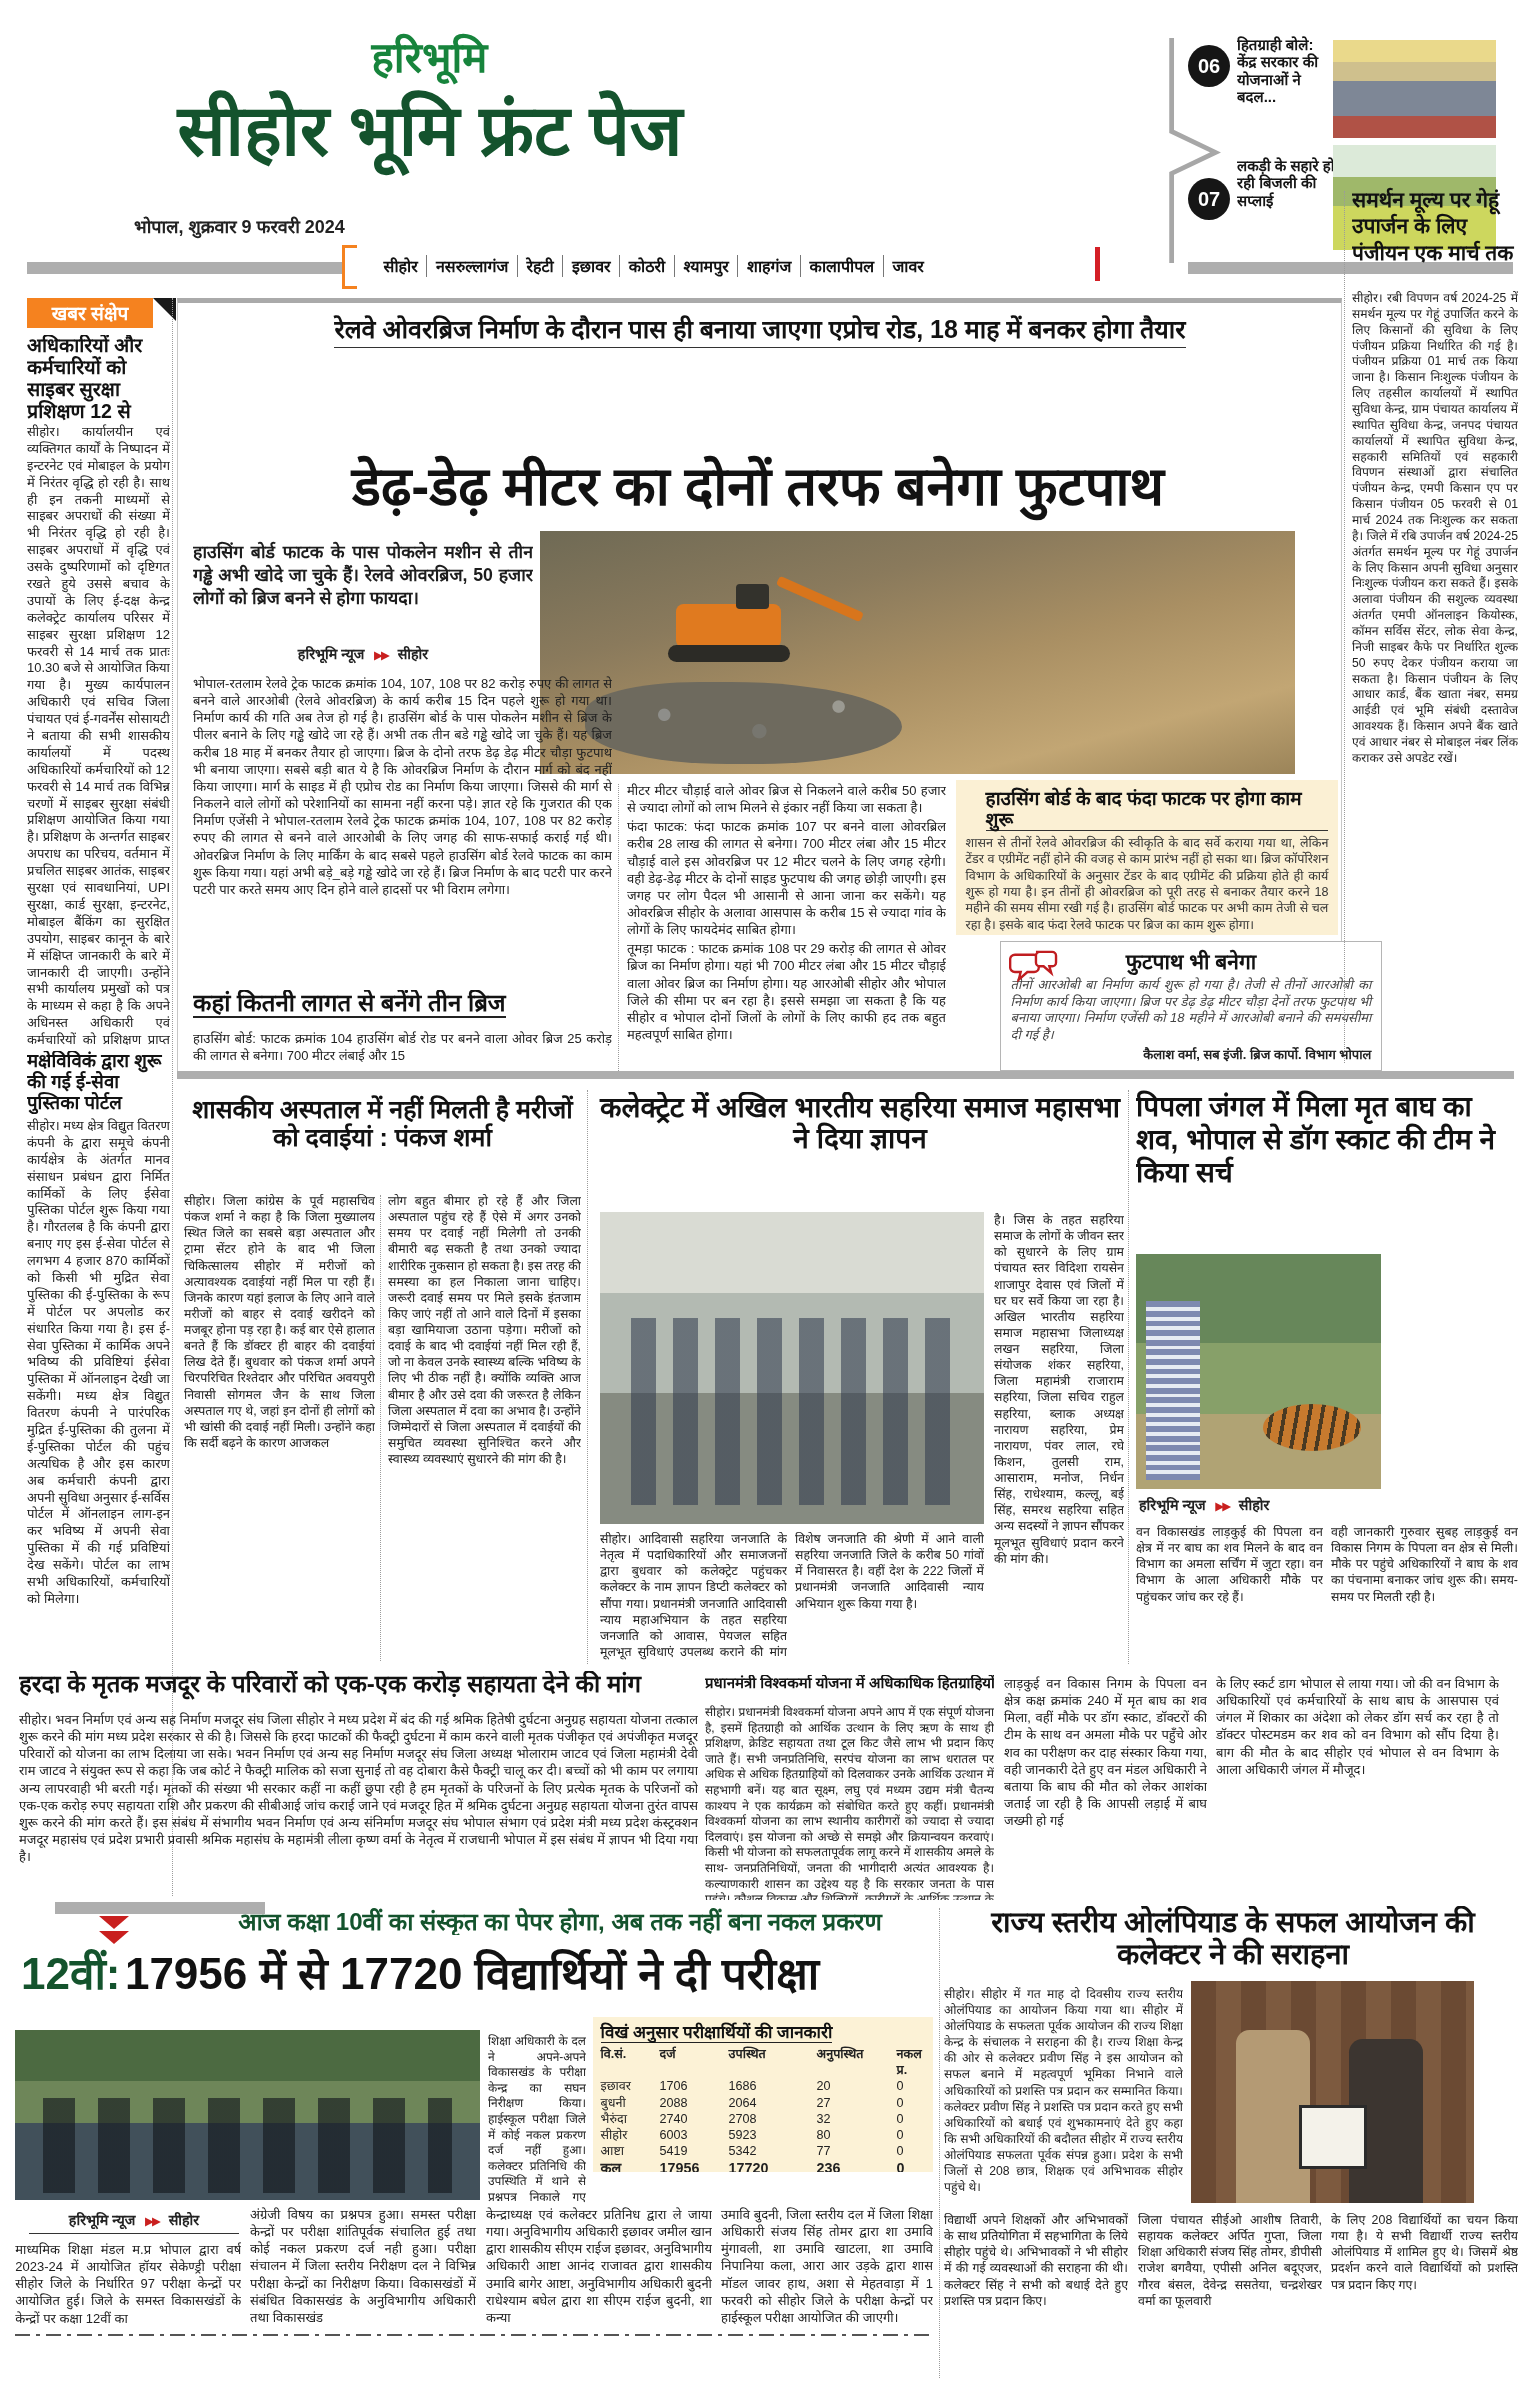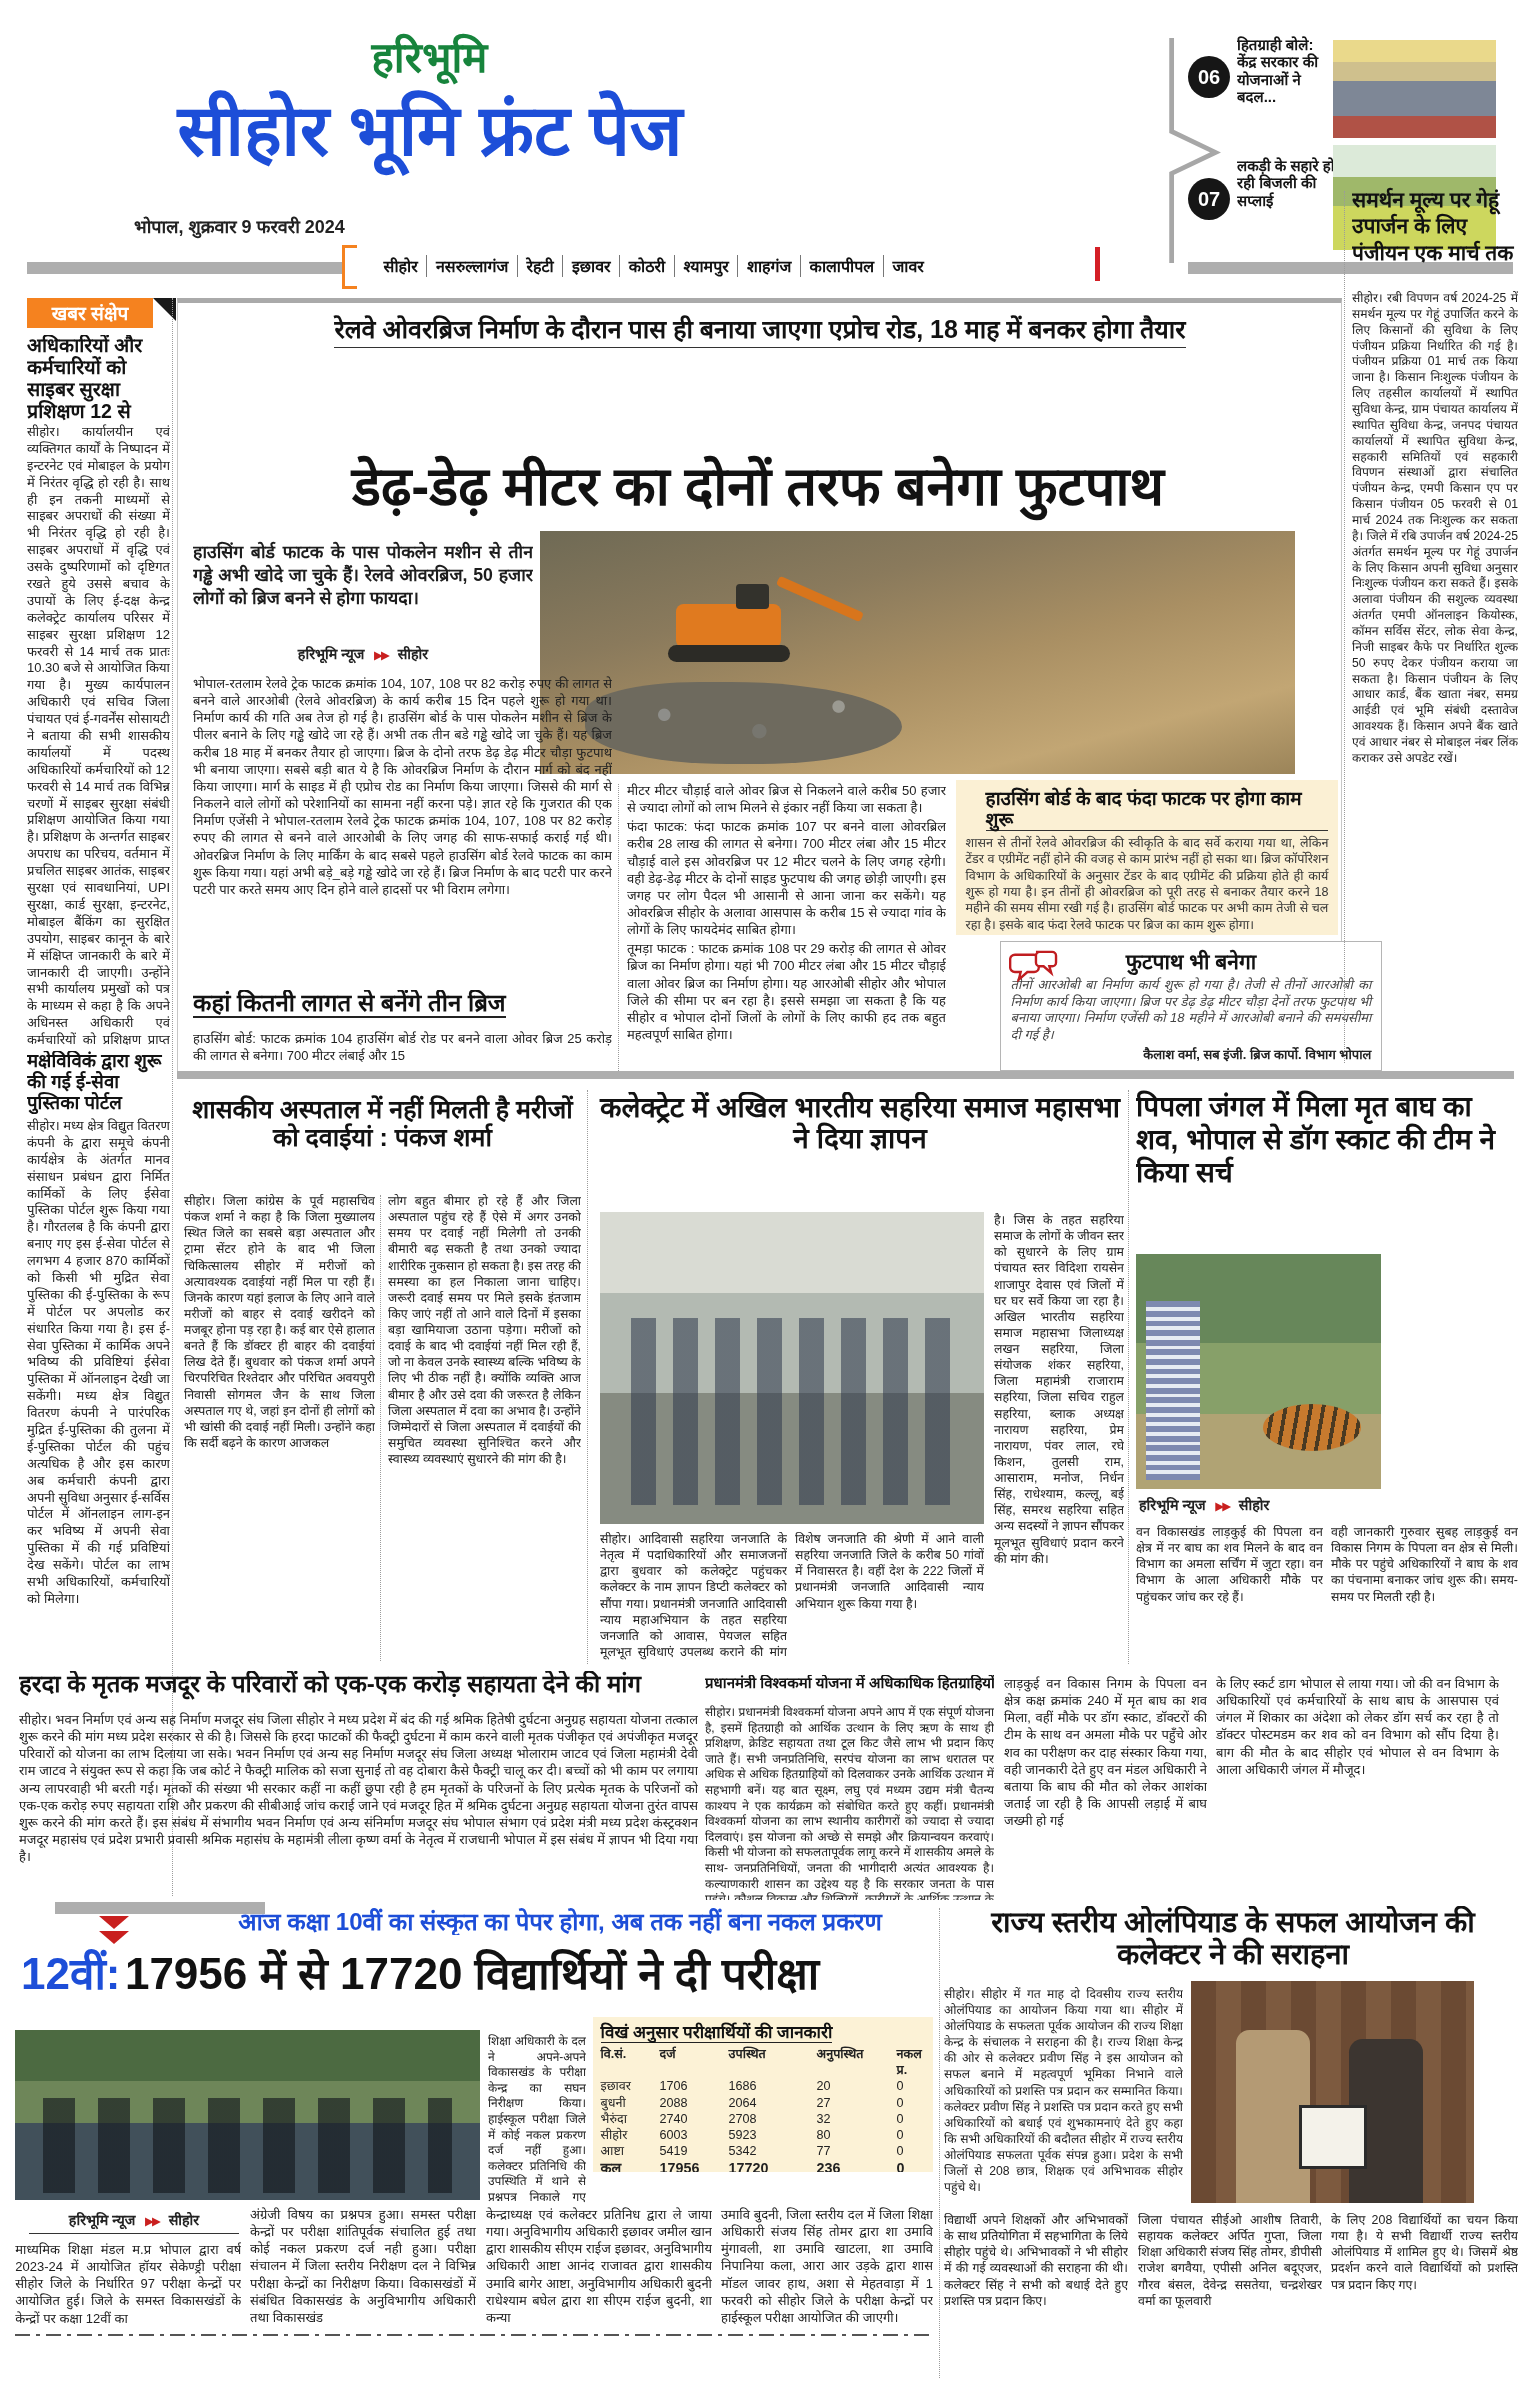--- a/index.html
+++ b/index.html
@@ -3,21 +3,21 @@
 <meta charset="utf-8">
 <style>
   html,body{margin:0;padding:0;background:#e9e9e9;}
   .page{position:relative;width:1524px;height:2399px;margin:0 auto;background:#fff;
         font-family:"Liberation Sans","DejaVu Sans",sans-serif;color:#1b1b1b;overflow:hidden;}
   .a{position:absolute;}
   .ov{overflow:hidden;}
   .j{text-align:justify;}
   .ctr{text-align:center;}
   .b{font-weight:bold;}
-  .red{color:#1d4ed8;}
+  .red{color:#14532d;}
   .green{color:#17843c;}
   .body-txt{font-size:13px;line-height:1.32;color:#222;text-align:justify;}
   .small-txt{font-size:12.4px;line-height:1.3;color:#222;text-align:justify;}
   .dotv{border-left:1.9px dotted #9b9b9b;}
   .grayb{background:#aeaeae;}
   .headline{color:#121212;font-weight:bold;line-height:1.12;}
   .byline{font-size:14.3px;font-weight:bold;color:#222;}
   .byline .arr{color:#c9201f;font-size:11.5px;letter-spacing:-1.9px;padding:0 5.7px;}
   .photo{background:#cdbfa5;}
   .tbl{background:#fcf2d6;padding:5.7px 7.6px 3.8px 7.6px;box-sizing:border-box;}
@@ -58,21 +58,21 @@
     <span>कालापीपल</span>
     <span>जावर</span>
   </div>
   <div class="a" style="left:1095px;top:247px;width:4.8px;height:34px;background:#d41f26;"></div>
   <div class="a grayb" style="left:1188px;top:262px;width:325px;height:12.4px;"></div>
 
   <svg class="a" style="left:1164px;top:36px;" width="61" height="231" viewBox="0 0 64 242">
     <path d="M8 2 V100 L54 122 L8 144 V238" fill="none" stroke="#a7a7a7" stroke-width="5"></path>
   </svg>
 
-  <div class="a circle" style="left:1188px;top:56px;width:42px;height:42px;">
+  <div class="a circle" style="left:1188px;top:45px;width:42px;height:42px;">
     <span>06</span>
   </div>
   <div class="a b ov" style="left:1237px;top:36px;width:98px;height:98px;font-size:15px;line-height:1.16;color:#161616;">हितग्राही बोले: केंद्र सरकार की योजनाओं ने बदल...</div>
   <div class="a photo" style="left:1333px;top:40px;width:163px;height:98px;background:linear-gradient(180deg,#ead98b 0 22%,#cfc08d 22% 42%,#7e8796 42% 78%,#b05246 78% 100%);"></div>
 
   <div class="a circle" style="left:1188px;top:178px;width:42px;height:42px;">
     <span>07</span>
   </div>
   <div class="a b ov" style="left:1237px;top:157px;width:98px;height:96px;font-size:15px;line-height:1.16;color:#161616;">लकड़ी के सहारे हो रही बिजली की सप्लाई</div>
   <div class="a photo" style="left:1333px;top:145px;width:163px;height:105px;background:linear-gradient(180deg,#dcead9 0 30%,#9fb86a 30% 58%,#cdd75e 58% 100%);"></div>

